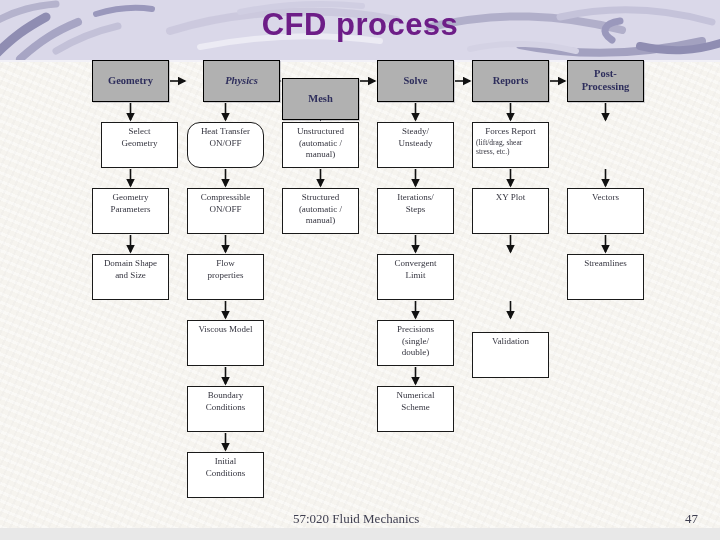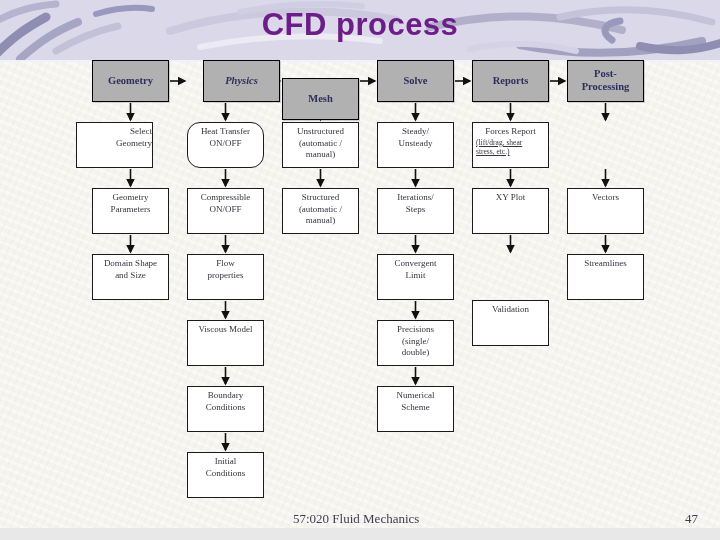--- a/index.html
+++ b/index.html
@@ -38,21 +38,21 @@
   .node {
     position:absolute; box-sizing:border-box;
     width:77px; height:46px;
     background:#ffffff; border:1px solid #1a1a1a;
     text-align:center; padding-top:3px;
     font-size:9px; line-height:1.3; color:#34343f;
     white-space:pre-line;
   }
   .node .sub {
     display:block; text-align:left; padding:0 3px;
-    font-size:7.5px; line-height:1.25; white-space:pre-line;text-decoration:underline;
+    font-size:7.5px; line-height:1.25; white-space:pre-line;
   }
   .footer-course {
     position:absolute; left:293px; top:511px;
     font-size:13px; color:#3e3e50;
   }
   .footer-page {
     position:absolute; right:22px; top:511px;
     font-size:13px; color:#3e3e50;
   }
 </style>
@@ -117,21 +117,21 @@
           <line x1="510.5" y1="169" x2="510.5" y2="186" stroke="#111111" stroke-width="1.6" marker-end="url(#ah)"></line>
           <line x1="510.5" y1="235" x2="510.5" y2="252" stroke="#111111" stroke-width="1.6" marker-end="url(#ah)"></line>
           <line x1="510.5" y1="301" x2="510.5" y2="318" stroke="#111111" stroke-width="1.6" marker-end="url(#ah)"></line>
           <line x1="605.5" y1="103" x2="605.5" y2="120" stroke="#111111" stroke-width="1.6" marker-end="url(#ah)"></line>
           <line x1="605.5" y1="169" x2="605.5" y2="186" stroke="#111111" stroke-width="1.6" marker-end="url(#ah)"></line>
           <line x1="605.5" y1="235" x2="605.5" y2="252" stroke="#111111" stroke-width="1.6" marker-end="url(#ah)"></line>
         </g>
     </svg>
 
   <div class="stage" style="left: 92px; top: 60px;">Geometry</div>
-      <div class="node" style="left: 76px; top: 122px; text-align: right;"><span>Select
+      <div class="node" style="left: 101px; top: 122px;"><span>Select
 Geometry</span></div>
       <div class="node" style="left: 92px; top: 188px;"><span>Geometry
 Parameters</span></div>
       <div class="node" style="left: 92px; top: 254px;"><span>Domain Shape
 and Size</span></div>
       <div class="stage" style="left: 203px; top: 60px; font-style: italic;">Physics</div>
       <div class="node" style="left: 187px; top: 122px; border-radius: 13px;"><span>Heat Transfer
 ON/OFF</span></div>
       <div class="node" style="left: 187px; top: 188px;"><span>Compressible
 ON/OFF</span></div>
@@ -158,21 +158,21 @@
 Limit</span></div>
       <div class="node" style="left: 377px; top: 320px;"><span>Precisions
 (single/
 double)</span></div>
       <div class="node" style="left: 377px; top: 386px;"><span>Numerical
 Scheme</span></div>
       <div class="stage" style="left: 472px; top: 60px;">Reports</div>
       <div class="node" style="left: 472px; top: 122px;"><span>Forces Report</span><span class="sub">(lift/drag, shear
 stress, etc.)</span></div>
       <div class="node" style="left: 472px; top: 188px;"><span>XY Plot</span></div>
-      <div class="node" style="left: 472px; top: 300px;"><span>Validation</span></div>
+      <div class="node" style="left: 472px; top: 332px;"><span>Validation</span></div>
       <div class="stage" style="left: 567px; top: 60px;">Post-
 Processing</div>
       <div class="node" style="left: 567px; top: 188px;"><span>Vectors</span></div>
       <div class="node" style="left: 567px; top: 254px;"><span>Streamlines</span></div>
     </div>
 
   <div>
     <span class="footer-course">57:020 Fluid Mechanics</span>
     <span class="footer-page">47</span>
   </div>

